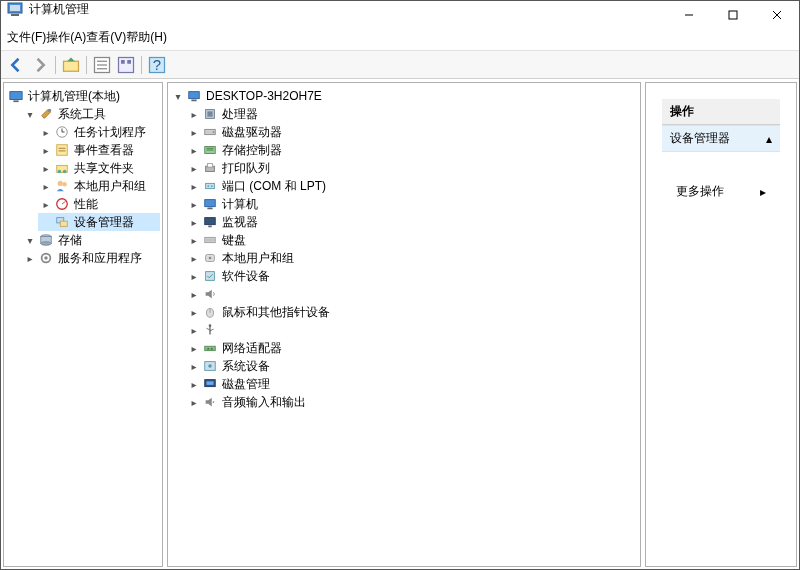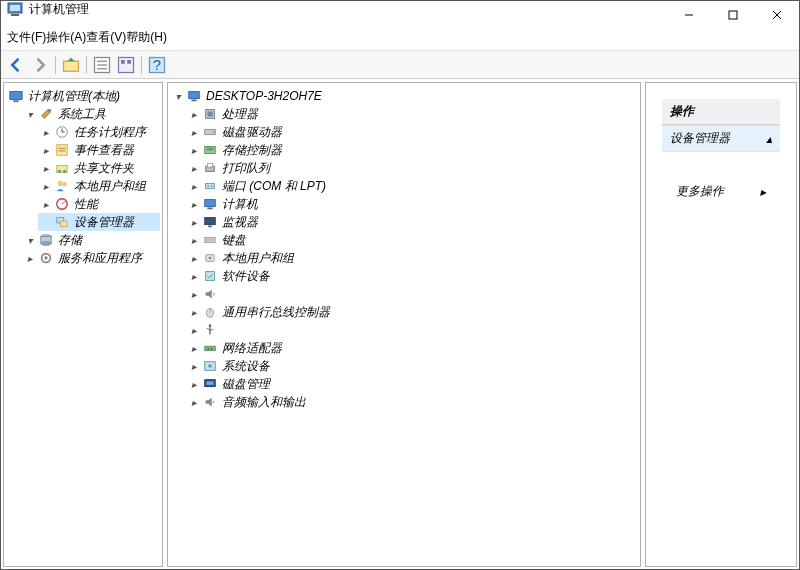--- a/index.html
+++ b/index.html
@@ -9,21 +9,21 @@
 .titlebar .icon { width: 16px; height: 16px; margin-right: 6px; }
 .titlebar .title { flex: 1; }
 .winbtns { display: flex; }
 .winbtn { width: 44px; height: 28px; display: flex; align-items: center; justify-content: center; }
 .menubar { height: 22px; display: flex; align-items: flex-start; padding: 0 6px; border-bottom: 1px solid #e0e0e0; }
 .menubar span { cursor: default; }
 .toolbar { height: 28px; display: flex; align-items: center; padding: 0 4px; gap: 2px; border-bottom: 1px solid #d0d0d0; background: #f7f7f7; }
 .tbtn { width: 22px; height: 22px; display: flex; align-items: center; justify-content: center; border: 1px solid transparent; }
 .tsep { width: 1px; height: 18px; background: #c0c0c0; margin: 0 2px; }
 .body { flex: 1; display: flex; border-top: 1px solid #fff; min-height: 0; }
-.pane { border: 1px solid #b0b0b0; margin: 2px; background: #fff; overflow: auto; font-style: italic; }
+.pane { border: 1px solid #b0b0b0; margin: 2px; background: #fff; overflow: auto; }
 .pane.left { width: 160px; padding: 4px 2px; }
 .pane.center { flex: 1; padding: 4px 2px; }
 .pane.right { width: 152px; display: flex; flex-direction: column; padding: 16px; }
 .right-title { background: #f0f0f0; border-bottom: 1px solid #d0d0d0; padding: 4px 8px; font-weight: bold; }
 .right-sel { background: #e5f1fb; border-top: 1px solid #cce8ff; border-bottom: 1px solid #cce8ff; padding: 4px 8px; display: flex; justify-content: space-between; align-items: center; }
 .right-item { padding: 6px 14px; display: flex; justify-content: space-between; align-items: center; margin-top: 25px; }
 .tree ul { list-style: none; padding-left: 16px; }
 .tree > ul { padding-left: 0; }
 .tree li { white-space: nowrap; }
 .row { display: flex; align-items: center; height: 18px; padding: 0 2px; cursor: default; }
@@ -402,21 +402,21 @@
               </li>
               <li>
                 <div class="row">
                   <span class="exp">▸</span>
                   <span class="ic">
                     <svg viewBox="0 0 16 16">
                       <ellipse cx="8" cy="9" rx="4" ry="5" fill="#ddd" stroke="#999"></ellipse>
                       <line x1="8" y1="4" x2="8" y2="9" stroke="#999"></line>
                     </svg>
                   </span>
-                  <span class="lbl">通用串行总线控制器</span>
+                  <span class="lbl">鼠标和其他指针设备</span>
                 </div>
               </li>
               <li>
                 <div class="row">
                   <span class="exp">▸</span>
                   <span class="ic">
                     <svg viewBox="0 0 16 16">
                       <circle cx="8" cy="3" r="1.5" fill="#666"></circle>
                       <line x1="8" y1="4" x2="8" y2="13" stroke="#666" stroke-width="1.5"></line>
                       <line x1="8" y1="8" x2="4" y2="6" stroke="#666"></line>

